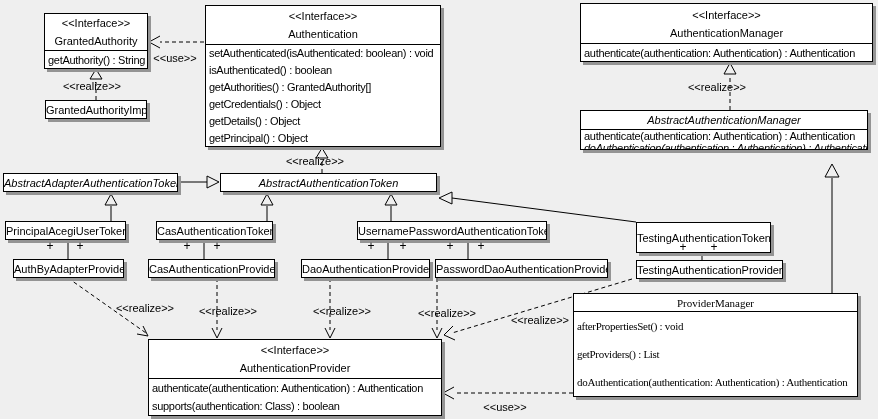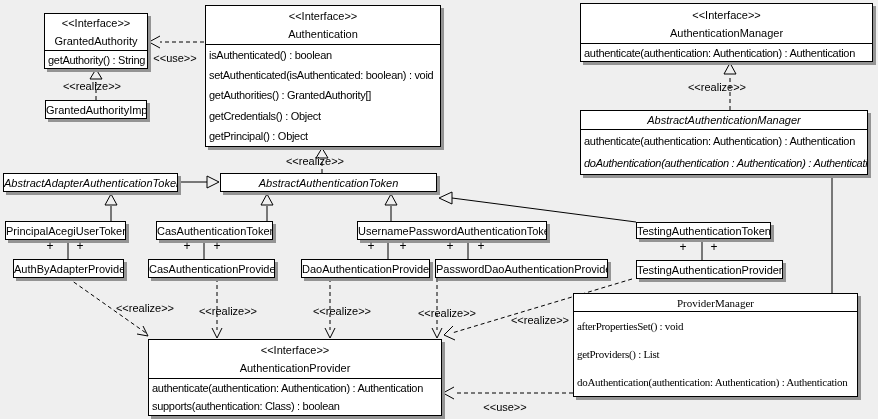--- a/index.html
+++ b/index.html
@@ -26,28 +26,28 @@
   .plus{position:absolute;transform:translate(-50%,-50%);font-size:12px;}
 
   
   #b-granted-authority{left:44px;top:13px;width:104px;height:56px;}
   #b-granted-authority .title{height:36px;}
   #b-granted-authority-impl{left:45px;top:100px;width:102px;height:19px;}
   #b-authentication{left:205px;top:5px;width:236px;height:142px;}
   #b-authentication .title{height:38px;}
   #b-authentication-manager{left:580px;top:3px;width:293px;height:59px;}
   #b-authentication-manager .title{height:39px;}
-  #b-abstract-authentication-manager{left:580px;top:110px;width:288px;height:65px;}
+  #b-abstract-authentication-manager{left:580px;top:110px;width:288px;height:40px;}
   #b-abstract-authentication-manager .title{height:18px;}
   #b-abstract-adapter-authentication-token{left:3px;top:173px;width:175px;height:19px;}
   #b-abstract-authentication-token{left:220px;top:173px;width:217px;height:19px;}
   #b-principal-acegi-user-token{left:5px;top:221px;width:121px;height:19px;}
   #b-cas-authentication-token{left:156px;top:221px;width:117px;height:19px;}
   #b-username-password-authentication-token{left:357px;top:221px;width:190px;height:19px;}
-  #b-testing-authentication-token{left:636px;top:222px;width:135px;height:17px;}
+  #b-testing-authentication-token{left:636px;top:222px;width:135px;height:31px;}
   #b-auth-by-adapter-provider{left:13px;top:259px;width:111px;height:19px;}
   #b-cas-authentication-provider{left:148px;top:259px;width:127px;height:19px;}
   #b-dao-authentication-provider{left:301px;top:259px;width:129px;height:19px;}
   #b-password-dao-authentication-provider{left:435px;top:259px;width:173px;height:19px;}
   #b-testing-authentication-provider{left:636px;top:260px;width:147px;height:19px;}
   #b-authentication-provider{left:148px;top:339px;width:294px;height:77px;}
   #b-authentication-provider .title{height:38px;}
   #b-provider-manager{left:573px;top:293px;width:285px;height:104px;font-family:Liberation Serif, serif;}
   #b-provider-manager .title{height:17px;}
 </style>
@@ -122,24 +122,25 @@
 <div class="uml-box single" id="b-granted-authority-impl">
   <div>GrantedAuthorityImpl</div>
 </div>
 
 <div class="uml-box" id="b-authentication">
   <div class="title sep">
     <div class="stereo">&lt;&lt;Interface&gt;&gt;</div>
     <div class="cname">Authentication</div>
   </div>
   <div class="methods">
+    <div class="m">setAuthenticated(isAuthenticated: boolean) : void</div>
     <div class="m">isAuthenticated() : boolean</div>
-    <div class="m">setAuthenticated(isAuthenticated: boolean) : void</div>
     <div class="m">getAuthorities() : GrantedAuthority[]</div>
     <div class="m">getCredentials() : Object</div>
+    <div class="m">getDetails() : Object</div>
     <div class="m">getPrincipal() : Object</div>
   </div>
 </div>
 
 <div class="uml-box" id="b-authentication-manager">
   <div class="title sep">
     <div class="stereo">&lt;&lt;Interface&gt;&gt;</div>
     <div class="cname">AuthenticationManager</div>
   </div>
   <div class="methods">

